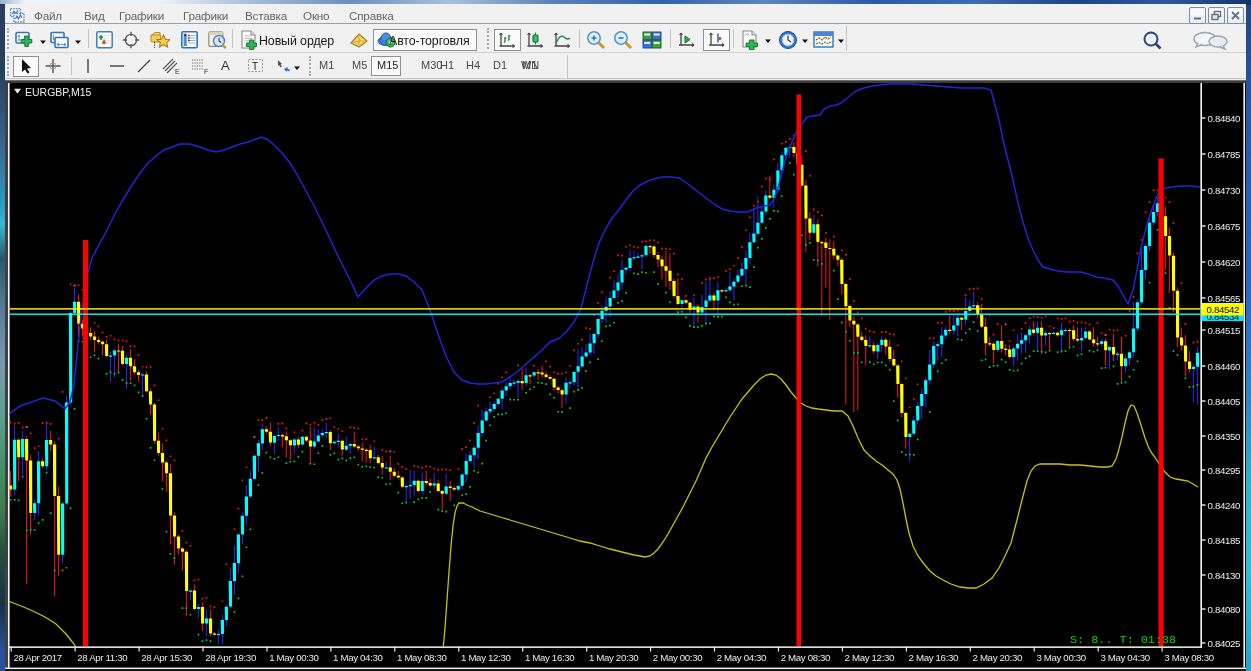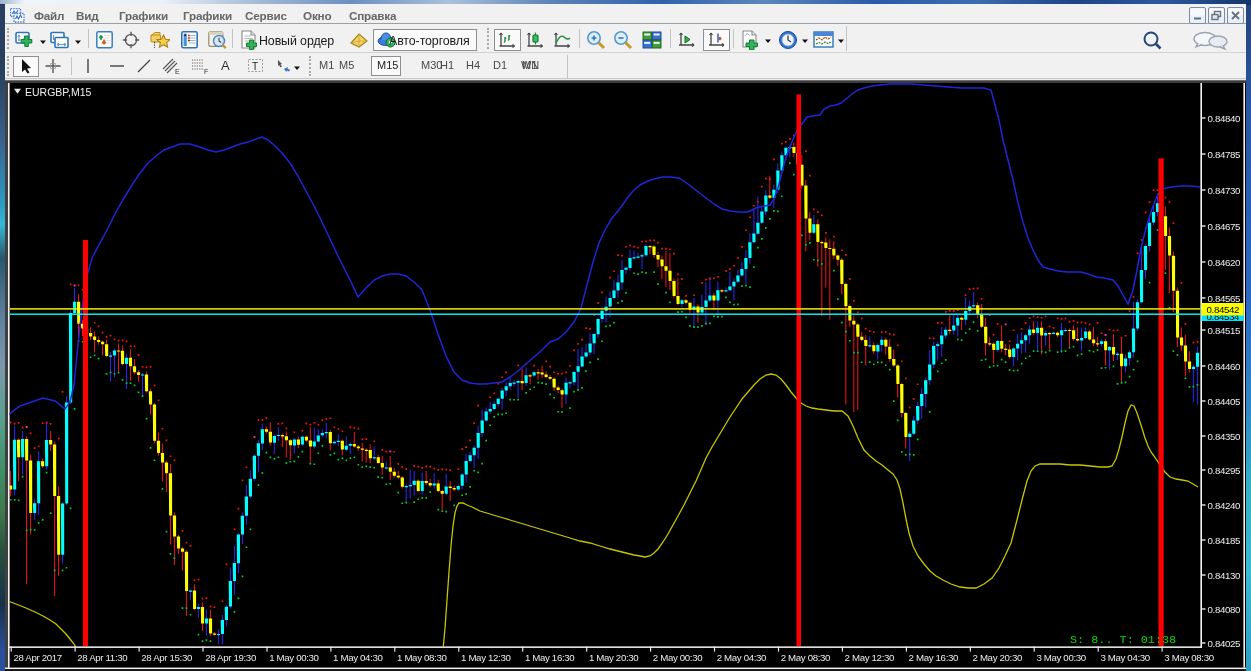--- a/index.html
+++ b/index.html
@@ -7,21 +7,21 @@
 #win { position:absolute; left:0; top:0; width:1251px; height:671px; }
 #titlebar { position:absolute; left:0; top:0; width:1251px; height:4px;
   background:linear-gradient(90deg,#9db2cc 0%,#eef4fa 2%,#e9f0f8 13%,#a9bed8 20%,#6b8fc0 28%,#aac1db 36%,#5d83b8 44%,#3062ac 53%,#5d86bd 61%,#2a5ba8 70%,#3c6cb0 78%,#1d4486 86%,#2d5a9e 93%,#12356b 100%); }
 #titleline { position:absolute; left:0; top:4px; width:1251px; height:1.3px; background:#16335f; }
 #lborder { position:absolute; left:0; top:5px; width:5px; height:666px;
   background:linear-gradient(#2a3f63 0%,#27405e 10%,#38608c 20%,#2d9cc2 30%,#35b9d6 33%,#27576e 38%,#5b7d99 46%,#7d98ad 54%,#58a08e 62%,#3f8f66 70%,#3e7a4e 76%,#27503c 82%,#18304a 90%,#2a4f9e 97%); }
 #rborder { position:absolute; left:1246px; top:5px; width:5px; height:666px;
   background:linear-gradient(#25457b 0%,#2a56a0 15%,#2660b5 30%,#2b6ac2 45%,#2f86c5 60%,#35afc8 72%,#3ab9d2 85%,#2f9ec4 100%); }
 #menubar { position:absolute; left:5px; top:5px; width:1241px; height:18.5px; background:#f1f1f1;
   border-bottom:1px solid #9aa0a8; }
-.mitem { position:absolute; top:8.5px; font-size:11.7px; color:#666; letter-spacing:-0.2px;font-weight:bold; }
+.mitem { position:absolute; top:8.5px; font-size:11.7px; color:#666; letter-spacing:-0.2px; }
 .wbtn { position:absolute; top:6.5px; }
 #toolbar1 { position:absolute; left:5px; top:23.5px; width:1241px; height:29.5px; background:#f1f1f1;
   border-bottom:1px solid #d3d3d3; }
 #toolbar2 { position:absolute; left:5px; top:53px; width:1241px; height:26px; background:#f1f1f1;
   border-bottom:1px solid #c8c8c8; }
 .grip { position:absolute; width:2px; border-left:2px dotted #a8a8a8; }
 .tsep { position:absolute; width:1px; background:#c4c4c4; }
 .tbtn-on { position:absolute; background:#fafafa; border:1px solid #8f8f8f; }
 .tf { position:absolute; top:59px; font-size:11px; color:#484848;text-align:center; }
 .lbl { position:absolute; font-size:12.4px; color:#1a1a1a; letter-spacing:-0.1px; }
@@ -40,24 +40,24 @@
 
 <div style="position:absolute;left:5px;top:4px;width:1241px;height:75.5px;background:#f1f1f1"></div>
 <div id="menubar"></div>
 <svg id="mticon" style="position:absolute;left:10px;top:8px" width="15" height="15" viewBox="0 0 15 15">
   <rect x="0.5" y="0.5" width="10" height="8" fill="#fff" stroke="#4a7fd0" stroke-width="1.3" stroke-dasharray="1.6 1"></rect>
   <path d="M2 6l2-3 2 3 2-4" stroke="#3a6fc8" stroke-width="1.2" fill="none"></path>
   <rect x="4" y="5.5" width="10" height="8.5" fill="#fff" stroke="#4a7fd0" stroke-width="1.3" stroke-dasharray="1.6 1"></rect>
   <path d="M5.5 11l1.5-3 1.5 3 2-4 1.5 3" stroke="#3a6fc8" stroke-width="1.2" fill="none"></path>
 </svg>
 <div class="mitem" style="left:34px">Файл</div>
-<div class="mitem" style="left:76px">Вид</div>
+<div class="mitem" style="left:84px">Вид</div>
 <div class="mitem" style="left:119px">Графики</div>
 <div class="mitem" style="left:183px">Графики</div>
-<div class="mitem" style="left:245px">Сервис</div>
+<div class="mitem" style="left:245px">Вставка</div>
 <div class="mitem" style="left:303px">Окно</div>
 <div class="mitem" style="left:349px">Справка</div>
 <svg class="wbtn" style="left:1189px" width="17" height="17" viewBox="0 0 17 17">
       <rect x="0.5" y="0.5" width="16" height="16" rx="1.5" fill="#e8f0f8" stroke="#7e8da1"></rect>
       <rect x="1.5" y="1.5" width="14" height="7" rx="1" fill="#f6fafd"></rect>
       <rect x="5" y="10.5" width="7" height="2" fill="#6a6f77"></rect>
     </svg>
     <svg class="wbtn" style="left:1208px" width="17" height="17" viewBox="0 0 17 17">
       <rect x="0.5" y="0.5" width="16" height="16" rx="1.5" fill="#e8f0f8" stroke="#7e8da1"></rect>
       <rect x="1.5" y="1.5" width="14" height="7" rx="1" fill="#f6fafd"></rect>
@@ -259,21 +259,21 @@
       <rect x="1.5" y="1.5" width="14" height="12" fill="none" stroke="#999" stroke-width="1" stroke-dasharray="2 1.5"></rect>
       <text x="5" y="11.5" font-size="10" fill="#222" font-family="Liberation Sans">T</text>
     </svg>
 <svg style="position:absolute;left:274px;top:57px" width="28" height="18" viewBox="0 0 28 18">
       <path d="M4 3l4 4-1.5.3L8 9.5l-1.6.8-1.5-2.2L4 9z" fill="#555"></path>
       <path d="M10 12l4-2-.5 1.8 2.5 1-.8 1.6-2.4-1-.3 1.6z" fill="#3a6fc8"></path>
       <path d="M20 9.5h6l-3 3.5z" fill="#111"></path>
     </svg>
 <div class="tbtn-on" style="left:371px;top:56px;width:30px;height:20px"></div>
 <div class="tf" style="left:319px">M1</div>
-<div class="tf" style="left:339px">M5</div>
+<div class="tf" style="left:352px">M5</div>
 <div class="tf" style="left:377px;color:#222">M15</div>
 <div class="tf" style="left:421px">M30</div>
 <div class="tf" style="left:440px">H1</div>
 <div class="tf" style="left:466px">H4</div>
 <div class="tf" style="left:493px">D1</div>
 <div class="tf" style="left:521px">W1</div>
 <div class="tf" style="left:522px">MN</div>
 
 <svg id="chartsvg" width="1251" height="671" viewBox="0 0 1251 671">
   <rect x="5" y="79" width="1241" height="1.6" fill="#ececec"></rect>

